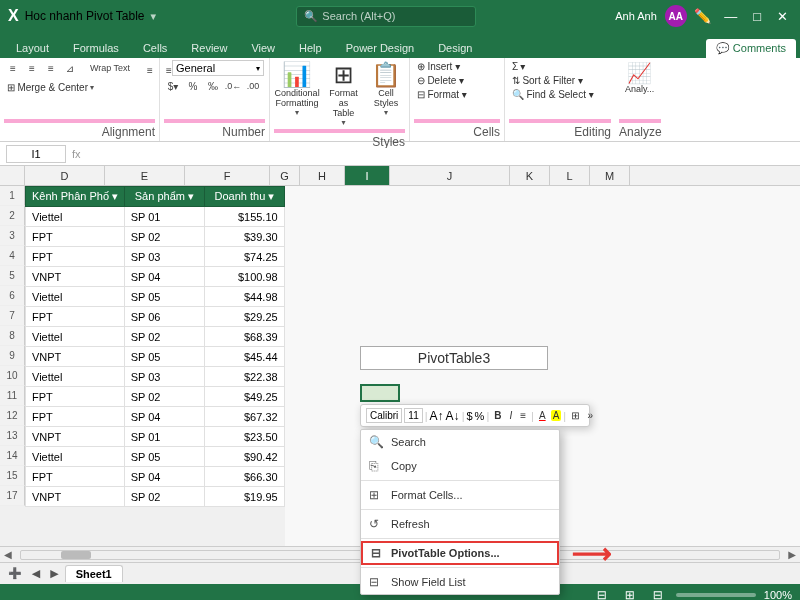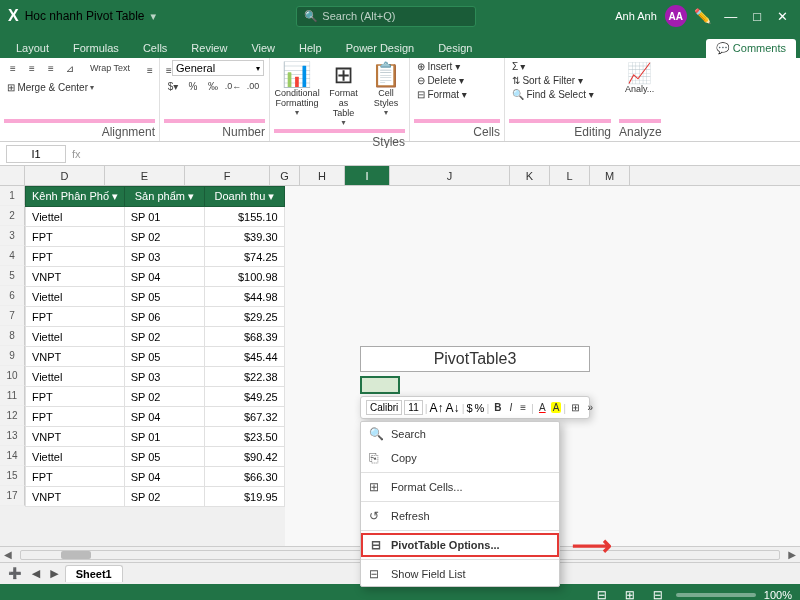--- a/index.html
+++ b/index.html
@@ -183,25 +183,25 @@
       color: #333;
     }
     .mt-bold { font-weight: bold; }
     .mt-italic { font-style: italic; }
 
     
     .pivot-name-box {
       background: white;
       border: 1px solid #aaa;
       padding: 3px 10px;
-      font-size: 16px;
+      font-size: 14px;
       color: #333;
       text-align: center;
-      margin-bottom: 4px;
-      width: 230px;
+      margin-bottom: 14px;
+      width: 188px;
     }
 
     
     .ctx-menu {
       background: white;
       border: 1px solid #ccc;
       box-shadow: 3px 3px 10px rgba(0,0,0,0.25);
       width: 200px;
       border-radius: 2px;
     }

